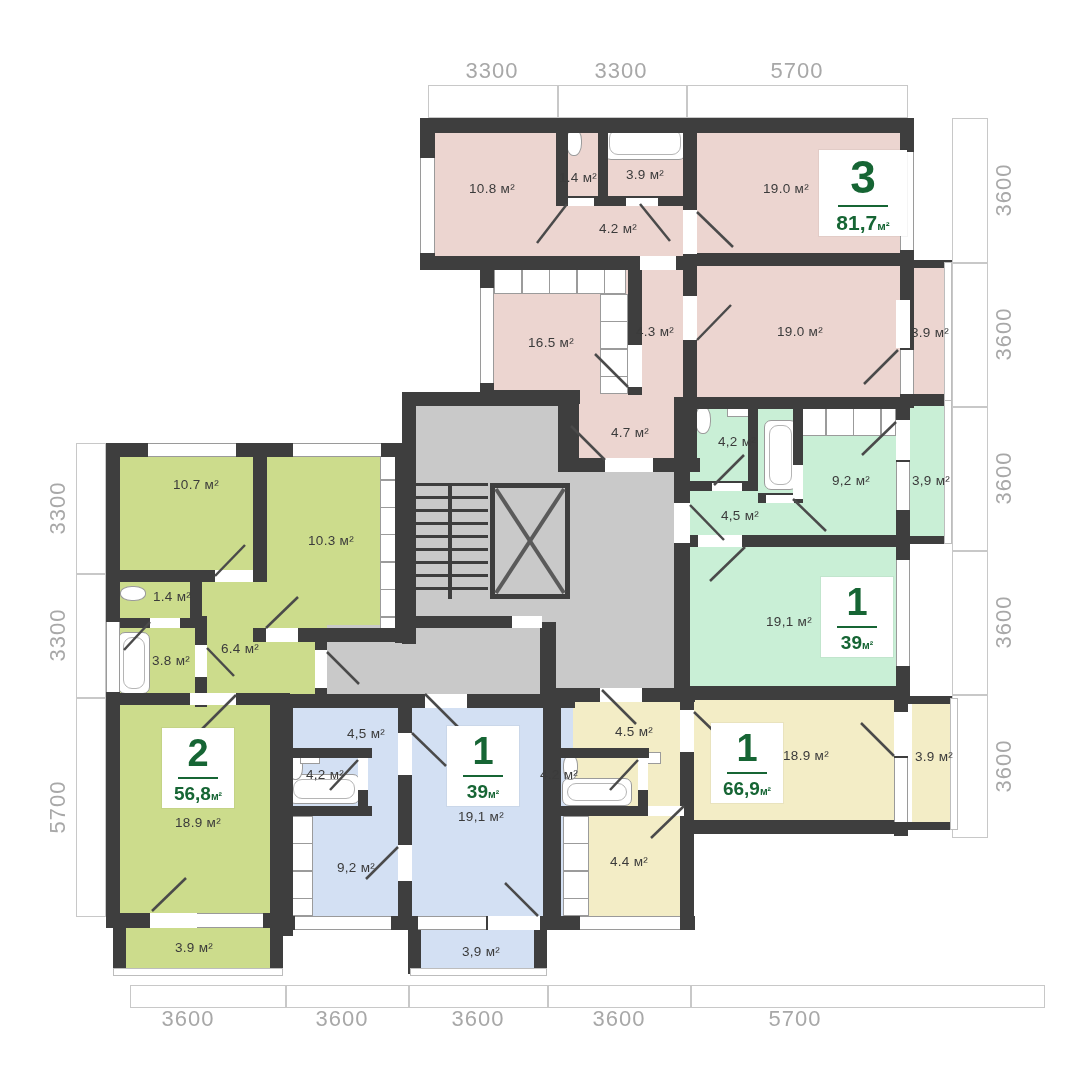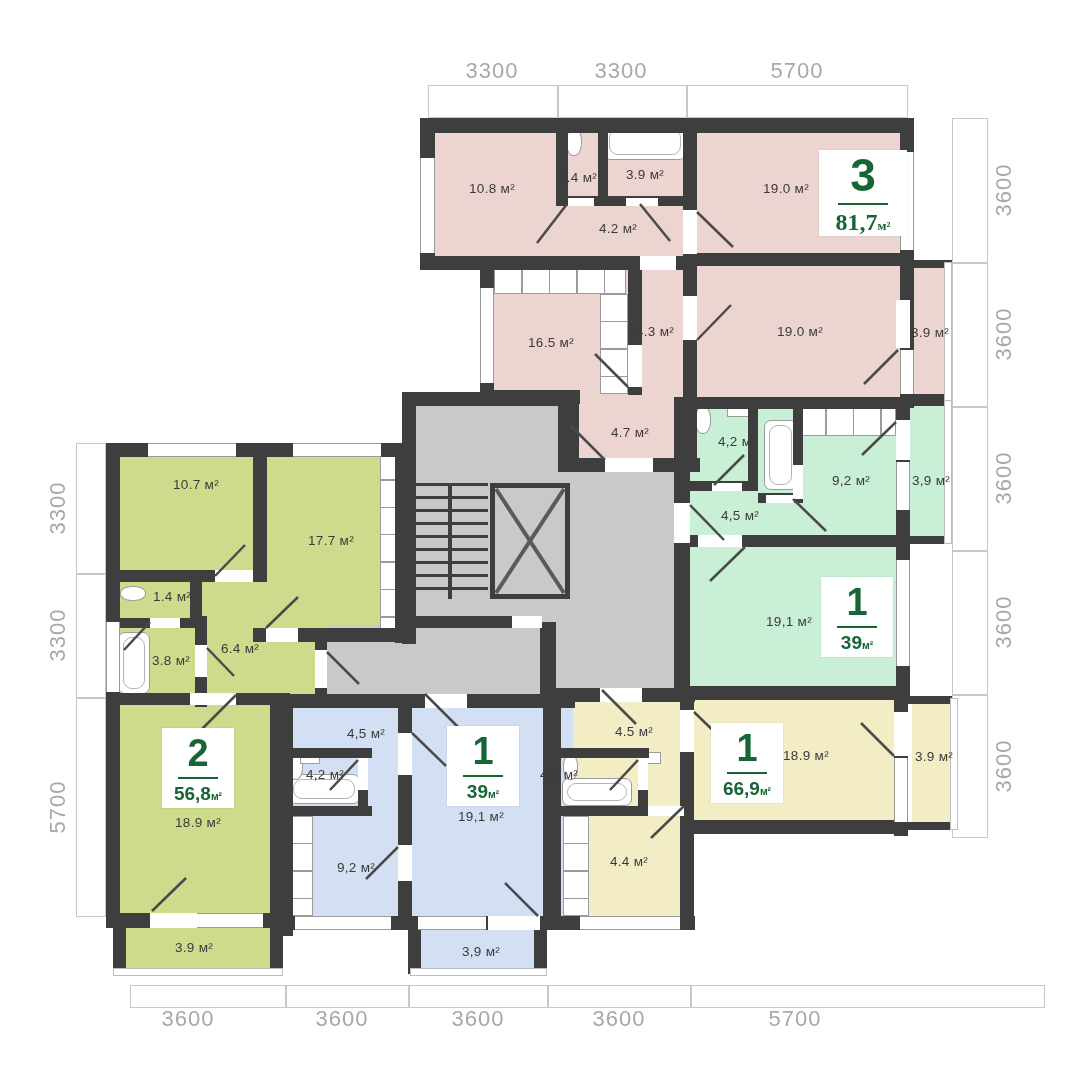--- a/index.html
+++ b/index.html
@@ -26,21 +26,21 @@
   .room-label{position:absolute;transform:translate(-50%,-50%);font-size:13.5px;font-weight:500;color:#3b3b3b;white-space:nowrap;letter-spacing:0.3px;}
   .dim-label{position:absolute;transform:translate(-50%,-50%);font-size:22px;color:#a8a8a8;white-space:nowrap;letter-spacing:1px;}
   .dim-label.rot{transform:translate(-50%,-50%) rotate(-90deg);}
   .badge{position:absolute;transform:translate(-50%,-50%);background:#ffffff;display:flex;flex-direction:column;align-items:center;justify-content:center;box-shadow:0 0 0 1px rgba(0,0,0,0.04);}
   .badge .num{color:#166534;font-weight:bold;line-height:1;}
   .badge .bar{background:#166534;height:2px;width:56%;margin:5px 0;}
   .badge .area{color:#166534;font-weight:bold;line-height:1;}
   .badge .area .u{font-size:0.55em;font-weight:bold;}
   .badge.sz-lg{width:88px;height:86px;}
   .badge.sz-lg .num{font-size:46px;}
-  .badge.sz-lg .area{font-size:24px;font-family:Liberation Serif, serif;}
+  .badge.sz-lg .area{font-size:21px;}
   .badge.sz-md{width:72px;height:80px;}
   .badge.sz-md .num{font-size:38px;}
   .badge.sz-md .area{font-size:19px;}
   svg#doors-layer{position:absolute;left:0;top:0;pointer-events:none;}
 </style>
 </head>
 <body>
 
 <div id="stage">
     <div class="strip" style="left: 428px; top: 85px; width: 480px; height: 33px;"></div>
@@ -307,21 +307,21 @@
     <span class="room-label" style="left: 325px; top: 774px;">4,2 м²</span>
     <span class="room-label" style="left: 356px; top: 867px;">9,2 м²</span>
     <span class="room-label" style="left: 481px; top: 816px;">19,1 м²</span>
     <span class="room-label" style="left: 481px; top: 951px;">3,9 м²</span>
     <div class="badge sz-md" style="left: 483px; top: 766px;">
       <div class="num">1</div>
       <div class="bar"></div>
       <div class="area"><span>39</span><span class="u">м²</span></div>
     </div>
     <span class="room-label" style="left: 196px; top: 484px;">10.7 м²</span>
-    <span class="room-label" style="left: 331px; top: 540px;">17.7 м²</span>
+    <span class="room-label" style="left: 331px; top: 540px;">10.3 м²</span>
     <span class="room-label" style="left: 172px; top: 596px;">1.4 м²</span>
     <span class="room-label" style="left: 171px; top: 660px;">3.8 м²</span>
     <span class="room-label" style="left: 240px; top: 648px;">6.4 м²</span>
     <span class="room-label" style="left: 198px; top: 822px;">18.9 м²</span>
     <span class="room-label" style="left: 194px; top: 947px;">3.9 м²</span>
     <div class="badge sz-md" style="left: 198px; top: 768px;">
       <div class="num">2</div>
       <div class="bar"></div>
       <div class="area"><span>56,8</span><span class="u">м²</span></div>
     </div>

